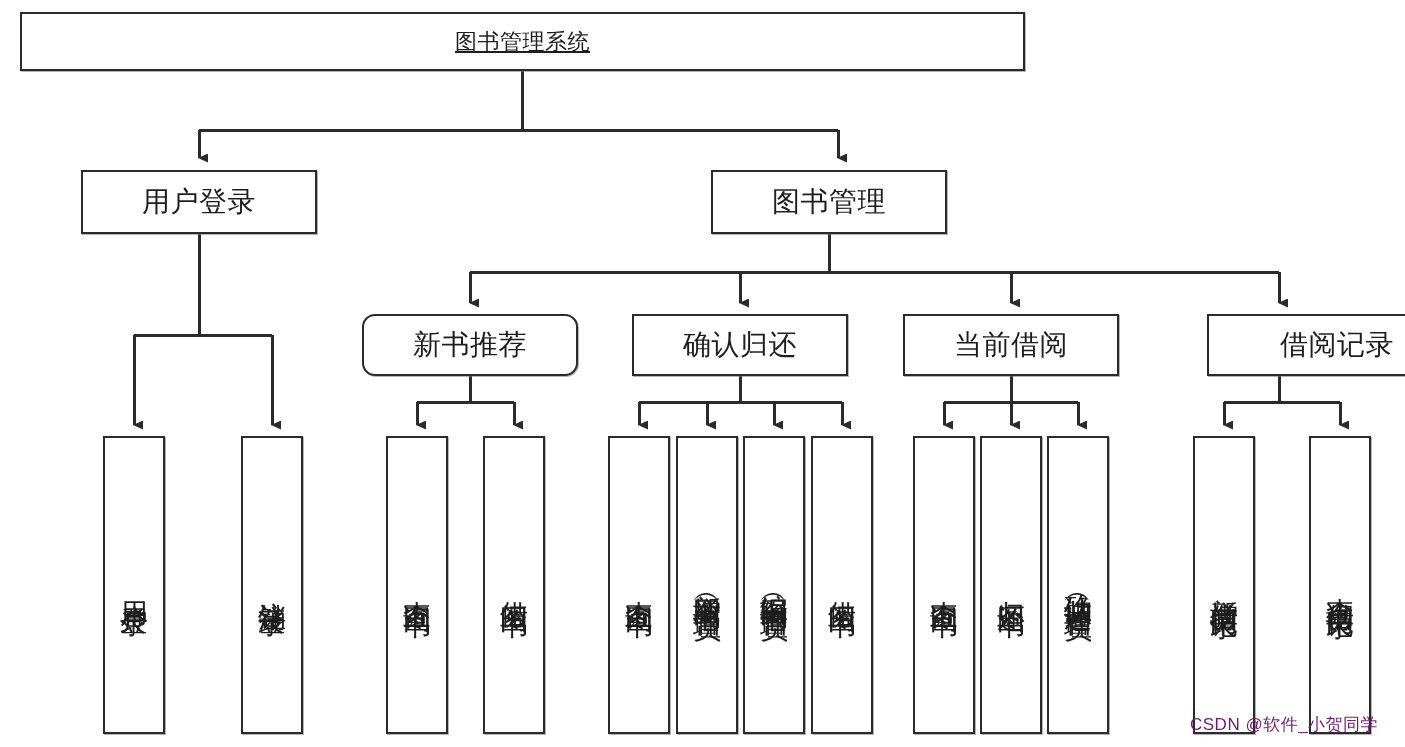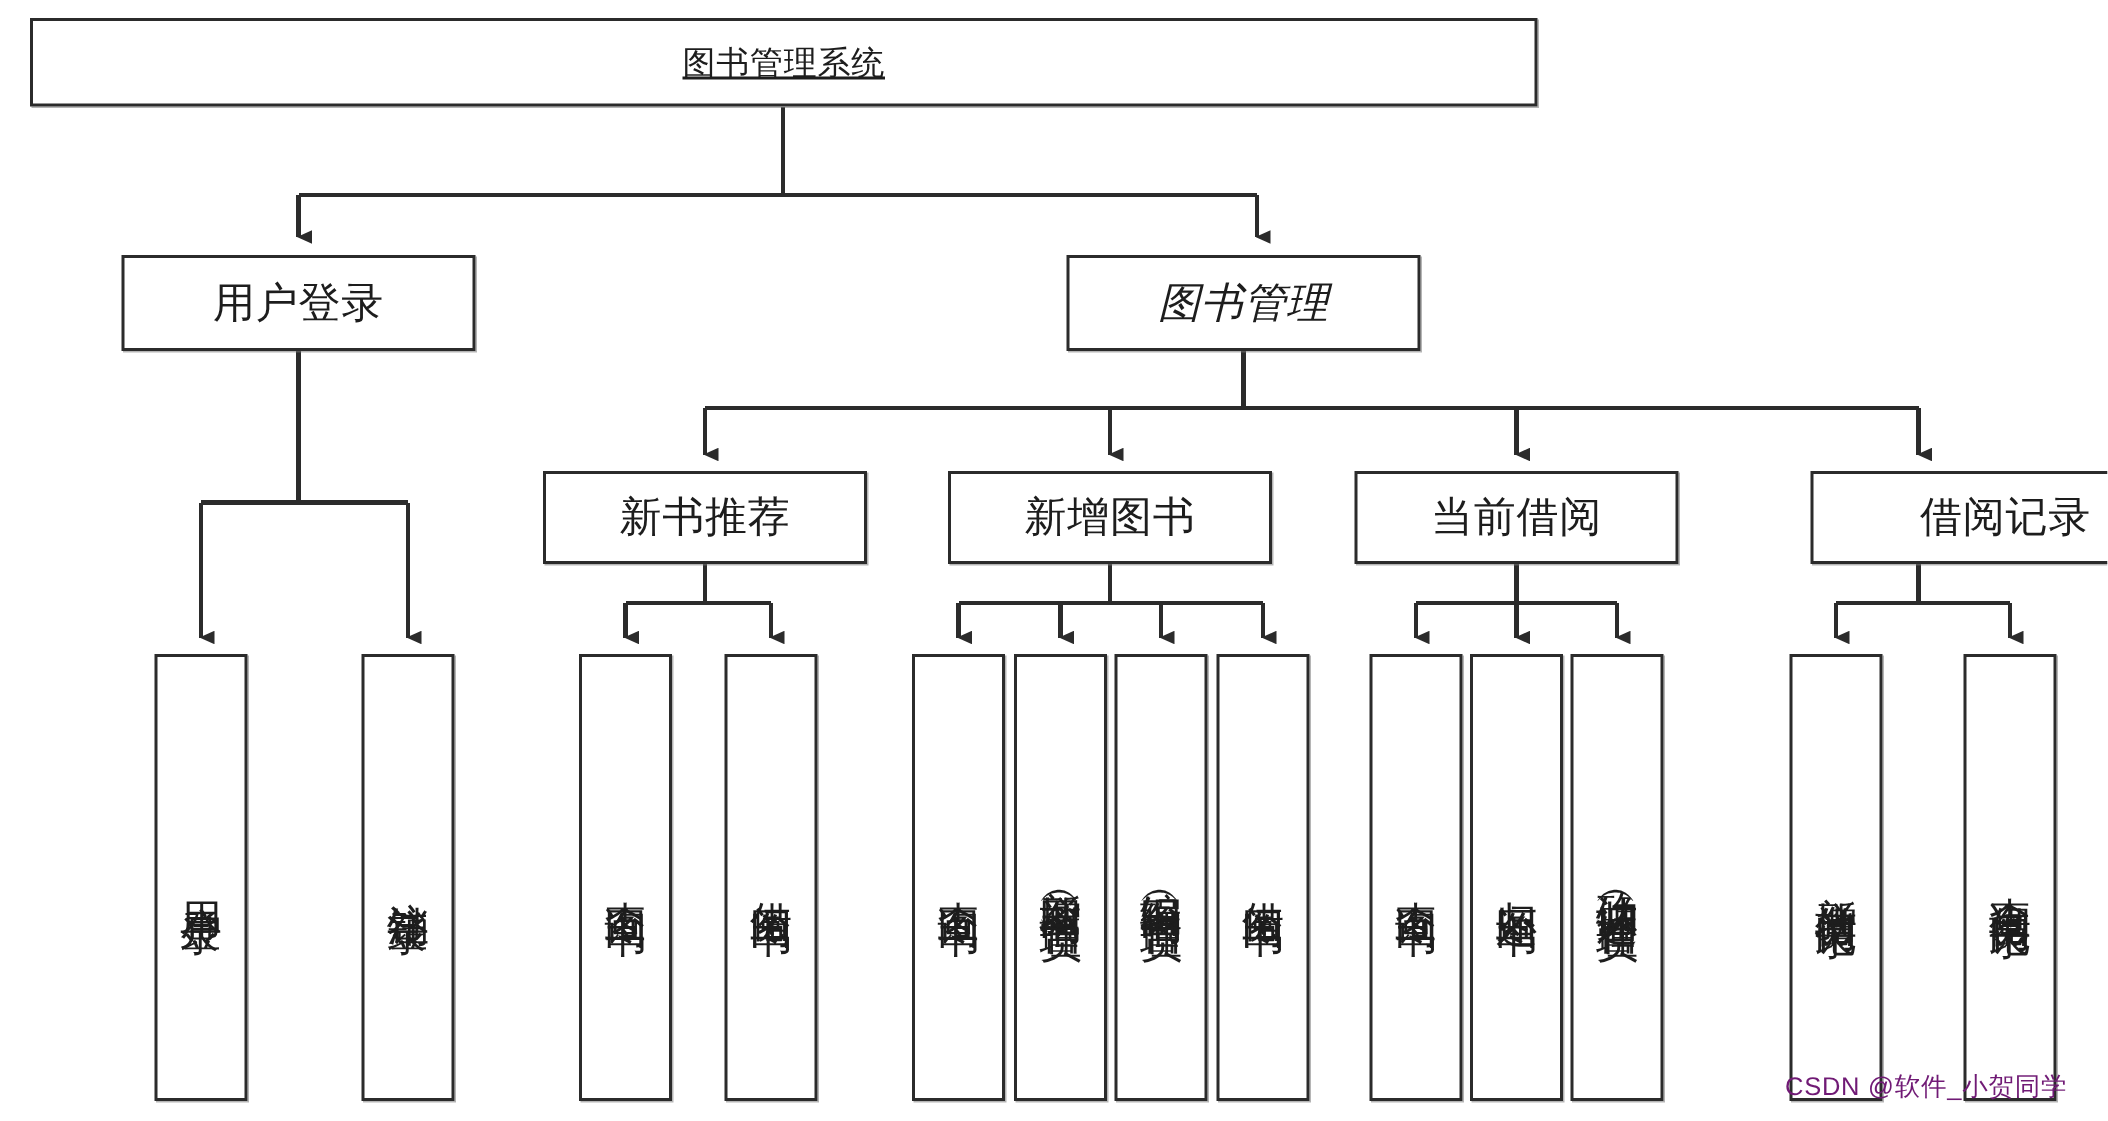--- a/index.html
+++ b/index.html
@@ -117,29 +117,29 @@
     </g>
   </svg>
 
   <div class="node root" style="left:20px; top:12px; width:1005px; height:59px;">
     <span class="node-label">图书管理系统</span>
   </div>
 
   <div class="node" style="left:81px; top:170px; width:236px; height:64px;">
     <span class="node-label">用户登录</span>
   </div>
-  <div class="node" style="left:711px; top:170px; width:236px; height:64px;font-style:italic;">
+  <div class="node" style="left:711px; top:170px; width:236px; height:64px;">
     <span class="node-label">图书管理</span>
   </div>
 
-  <div class="node" style="left:362px; top:314px; width:216px; height:62px;">
+  <div class="node" style="left:362px; top:314px; width:216px; height:62px;border-radius:13px;">
     <span class="node-label">新书推荐</span>
   </div>
   <div class="node" style="left:632px; top:314px; width:216px; height:62px;">
-    <span class="node-label">新增图书</span>
+    <span class="node-label">确认归还</span>
   </div>
   <div class="node" style="left:903px; top:314px; width:216px; height:62px;">
     <span class="node-label">当前借阅</span>
   </div>
   <div class="node" style="left:1171px; top:314px; width:260px; height:62px;margin-left:36px;">
     <span class="node-label">借阅记录</span>
   </div>
 
   <div class="node vertical" style="left:103px; top:436px; width:62px; height:298px;">
     <span class="node-label">用户登录</span>

